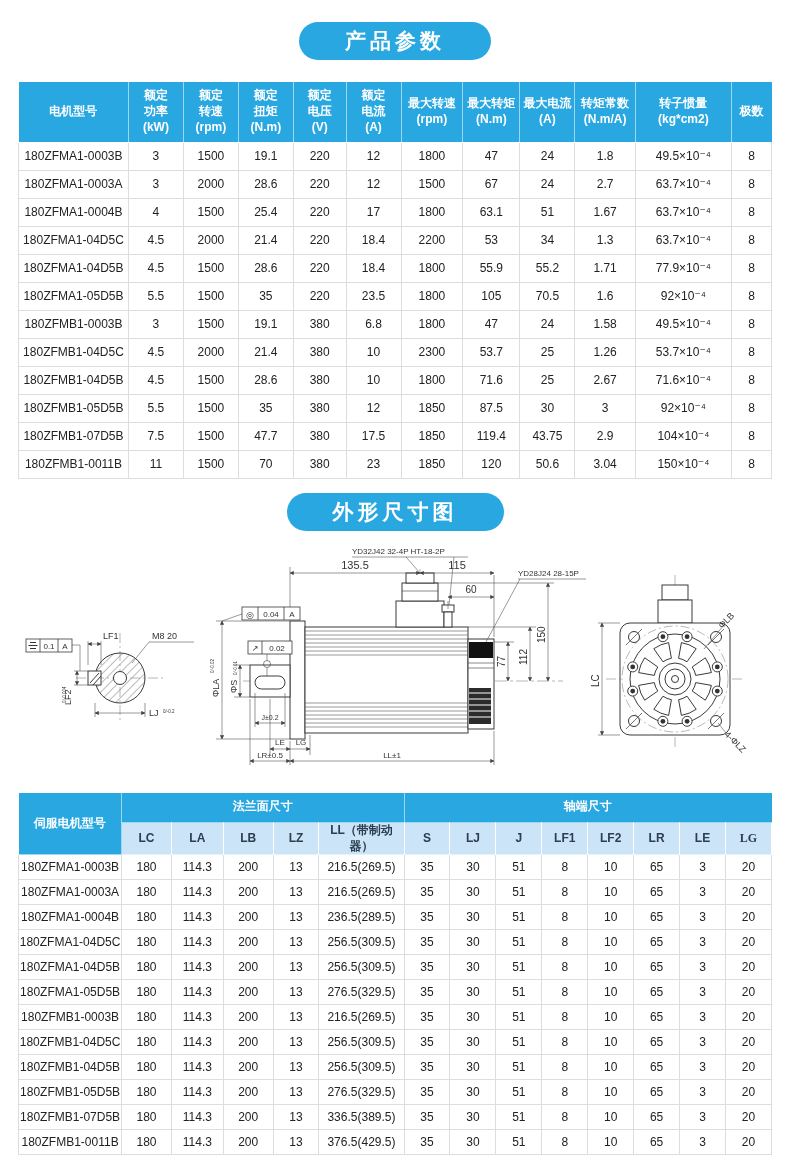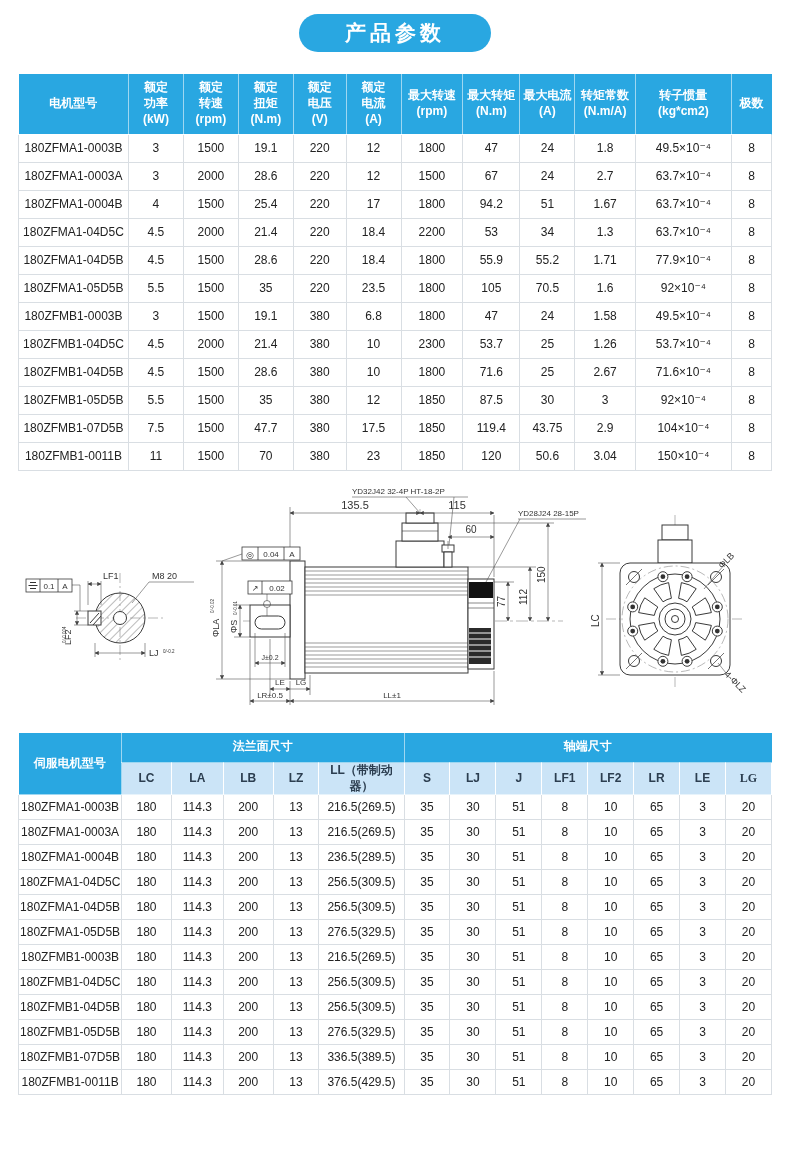--- a/index.html
+++ b/index.html
@@ -1,19 +1,19 @@
 <!DOCTYPE html>
 <html style="--blue: #29a7e1; --subblue: #cbe4f7; --grid: #d9dee3;"><head>
 <meta charset="utf-8">
 <style>
   :root{ --blue:#29a7e1; --subblue:#cbe4f7; --grid:#d9dee3; --ink:#222; }
   *{margin:0;padding:0;box-sizing:border-box;}
   body{font-family:"Liberation Sans","DejaVu Sans",sans-serif;background:#fff;}
   .page{width:790px;height:1166px;background:#fff;padding:0 18px;overflow:hidden;}
-  .pill{width:-moz-fit-content;width:fit-content;margin:14px auto 0;background:var(--blue);
+  .pill{width:-moz-fit-content;width:fit-content;margin:22px auto 0;background:var(--blue);
         color:#fff;font-size:21px;font-weight:bold;letter-spacing:4px;
         padding:0 46px;height:38px;line-height:38px;border-radius:19px;text-align:right;}
   .pill2{margin-top:14px;}
   table{width:100%;border-collapse:collapse;table-layout:fixed;}
   .t1{margin-top:22px;}
   .t2{margin-top:8px;}
   th{background:var(--blue);color:#fff;font-size:12px;font-weight:bold;text-align:center;
      vertical-align:middle;white-space:pre-line;line-height:1.3;
      border-right:1px solid rgba(255,255,255,.55);border-bottom:1px solid rgba(255,255,255,.55);}
   th:last-child{border-right:1px solid var(--blue);font-family:Liberation Serif, serif;}
@@ -114,21 +114,21 @@
           <td>8</td>
         </tr>
         <tr>
           <td>180ZFMA1-0004B</td>
           <td>4</td>
           <td>1500</td>
           <td>25.4</td>
           <td>220</td>
           <td>17</td>
           <td>1800</td>
-          <td>94.2</td>
+          <td>63.1</td>
           <td>51</td>
           <td>1.67</td>
           <td>63.7×10⁻⁴</td>
           <td>8</td>
         </tr>
         <tr>
           <td>180ZFMA1-04D5C</td>
           <td>4.5</td>
           <td>2000</td>
           <td>21.4</td>
@@ -249,20 +249,23 @@
           <td>1850</td>
           <td>120</td>
           <td>50.6</td>
           <td>3.04</td>
           <td>150×10⁻⁴</td>
           <td>8</td>
         </tr>
       </tbody>
   </table>
 
+  <div class="pill pill2">
+    <span>外形尺寸图</span>
+  </div>
 
   <div class="drawing">
   <svg width="754" height="240" viewBox="0 0 754 240">
     <defs>
       <pattern id="hatch" width="6" height="6" patternUnits="userSpaceOnUse" patternTransform="rotate(45)">
         <line x1="0" y1="0" x2="0" y2="6" stroke="#777" stroke-width="1"></line>
       </pattern>
       <marker id="ma" viewBox="0 0 10 10" refX="9" refY="5" markerWidth="7" markerHeight="7" orient="auto-start-reverse">
         <path d="M0,0L10,5L0,10z" fill="#444"></path>
       </marker>

